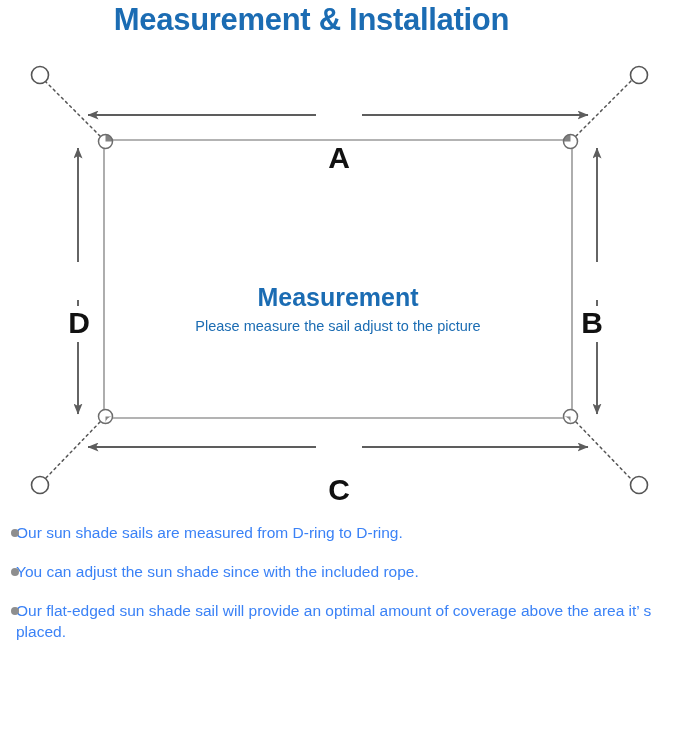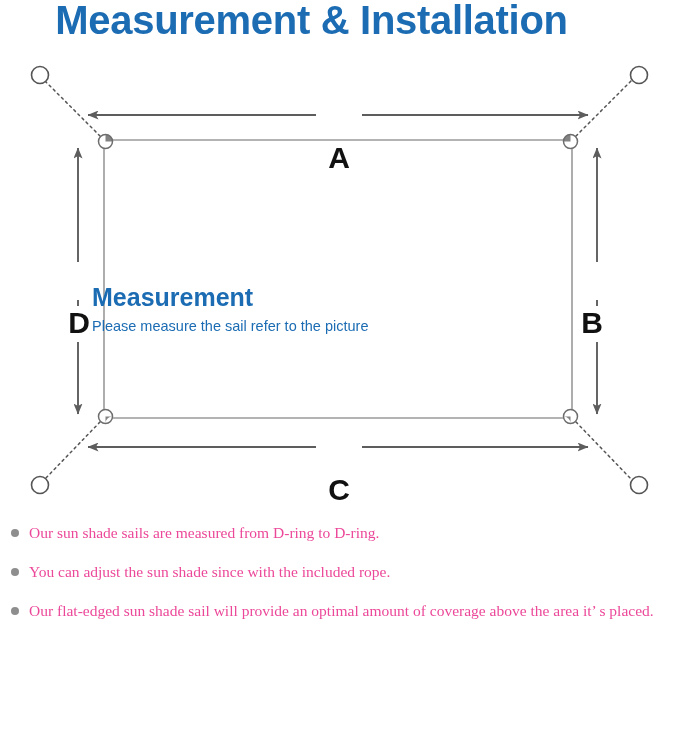--- a/index.html
+++ b/index.html
@@ -16,21 +16,21 @@
     -webkit-font-smoothing: antialiased;
   }
 
   
   .title {
     position: absolute;
     left: 0;
     top: 0;
     width: 623px;
     text-align: center;
-    font-size: 40px;
+    font-size: 31px;
     font-weight: bold;
     color: #1b6cb3;
     letter-spacing: -0.3px;
     line-height: 40px;
     white-space: nowrap;
   }
 
   
   .diagram {
     position: absolute;
@@ -54,24 +54,24 @@
     text-align: center;
     line-height: 34px;
   }
   .dim-a { left: 318px; top: 97px;  width: 42px; height: 34px; }
   .dim-c { left: 318px; top: 429px; width: 42px; height: 34px; }
   .dim-d { left: 63px;  top: 262px; width: 32px; height: 36px; }
   .dim-b { left: 576px; top: 262px; width: 32px; height: 36px; }
 
   .center-block {
     position: absolute;
-    left: 92px;
+    left: 104px;
     top: 238px;
     width: 468px;
-    text-align: left;
+    text-align: center;
   }
   .center-title {
     font-size: 25px;
     font-weight: bold;
     color: #1b6cb3;
     line-height: 30px;
     margin-bottom: 4px;
   }
   .center-sub {
     font-size: 14.5px;
@@ -82,26 +82,25 @@
 
   
   .notes {
     position: absolute;
     left: 0;
     top: 522px;
     width: 679px;
   }
   .note {
     position: relative;
-    padding-left: 29px;
+    padding-left: 16px;
     margin-bottom: 18px;
-    color: #ec4899;
+    color: #3b82f6;
     font-size: 15.5px;
     line-height: 21px;
-    font-family: Liberation Serif, serif;
   }
   .note:last-child { margin-bottom: 0; }
   .note .bullet {
     position: absolute;
     left: 11px;
     top: 7px;
     width: 8px;
     height: 8px;
     border-radius: 50%;
     background: #8e8e8e;
@@ -162,21 +161,21 @@
     <line x1="597" y1="256" x2="597" y2="370" stroke="#5d5d5d" stroke-width="1.9" marker-end="url(#arrowEnd)"></line>
   </svg>
 
   <div class="dim-label dim-a">A</div>
   <div class="dim-label dim-b">B</div>
   <div class="dim-label dim-c">C</div>
   <div class="dim-label dim-d">D</div>
 
   <div class="center-block">
     <div class="center-title">Measurement</div>
-    <div class="center-sub">Please measure the sail refer to the picture</div>
+    <div class="center-sub">Please measure the sail adjust to the picture</div>
   </div>
 </div>
 
 <div class="notes">
   <div class="note">
     <span class="bullet"></span>
     <span class="txt">Our sun shade sails are measured from D-ring to D-ring.</span>
   </div>
   <div class="note">
     <span class="bullet"></span>

